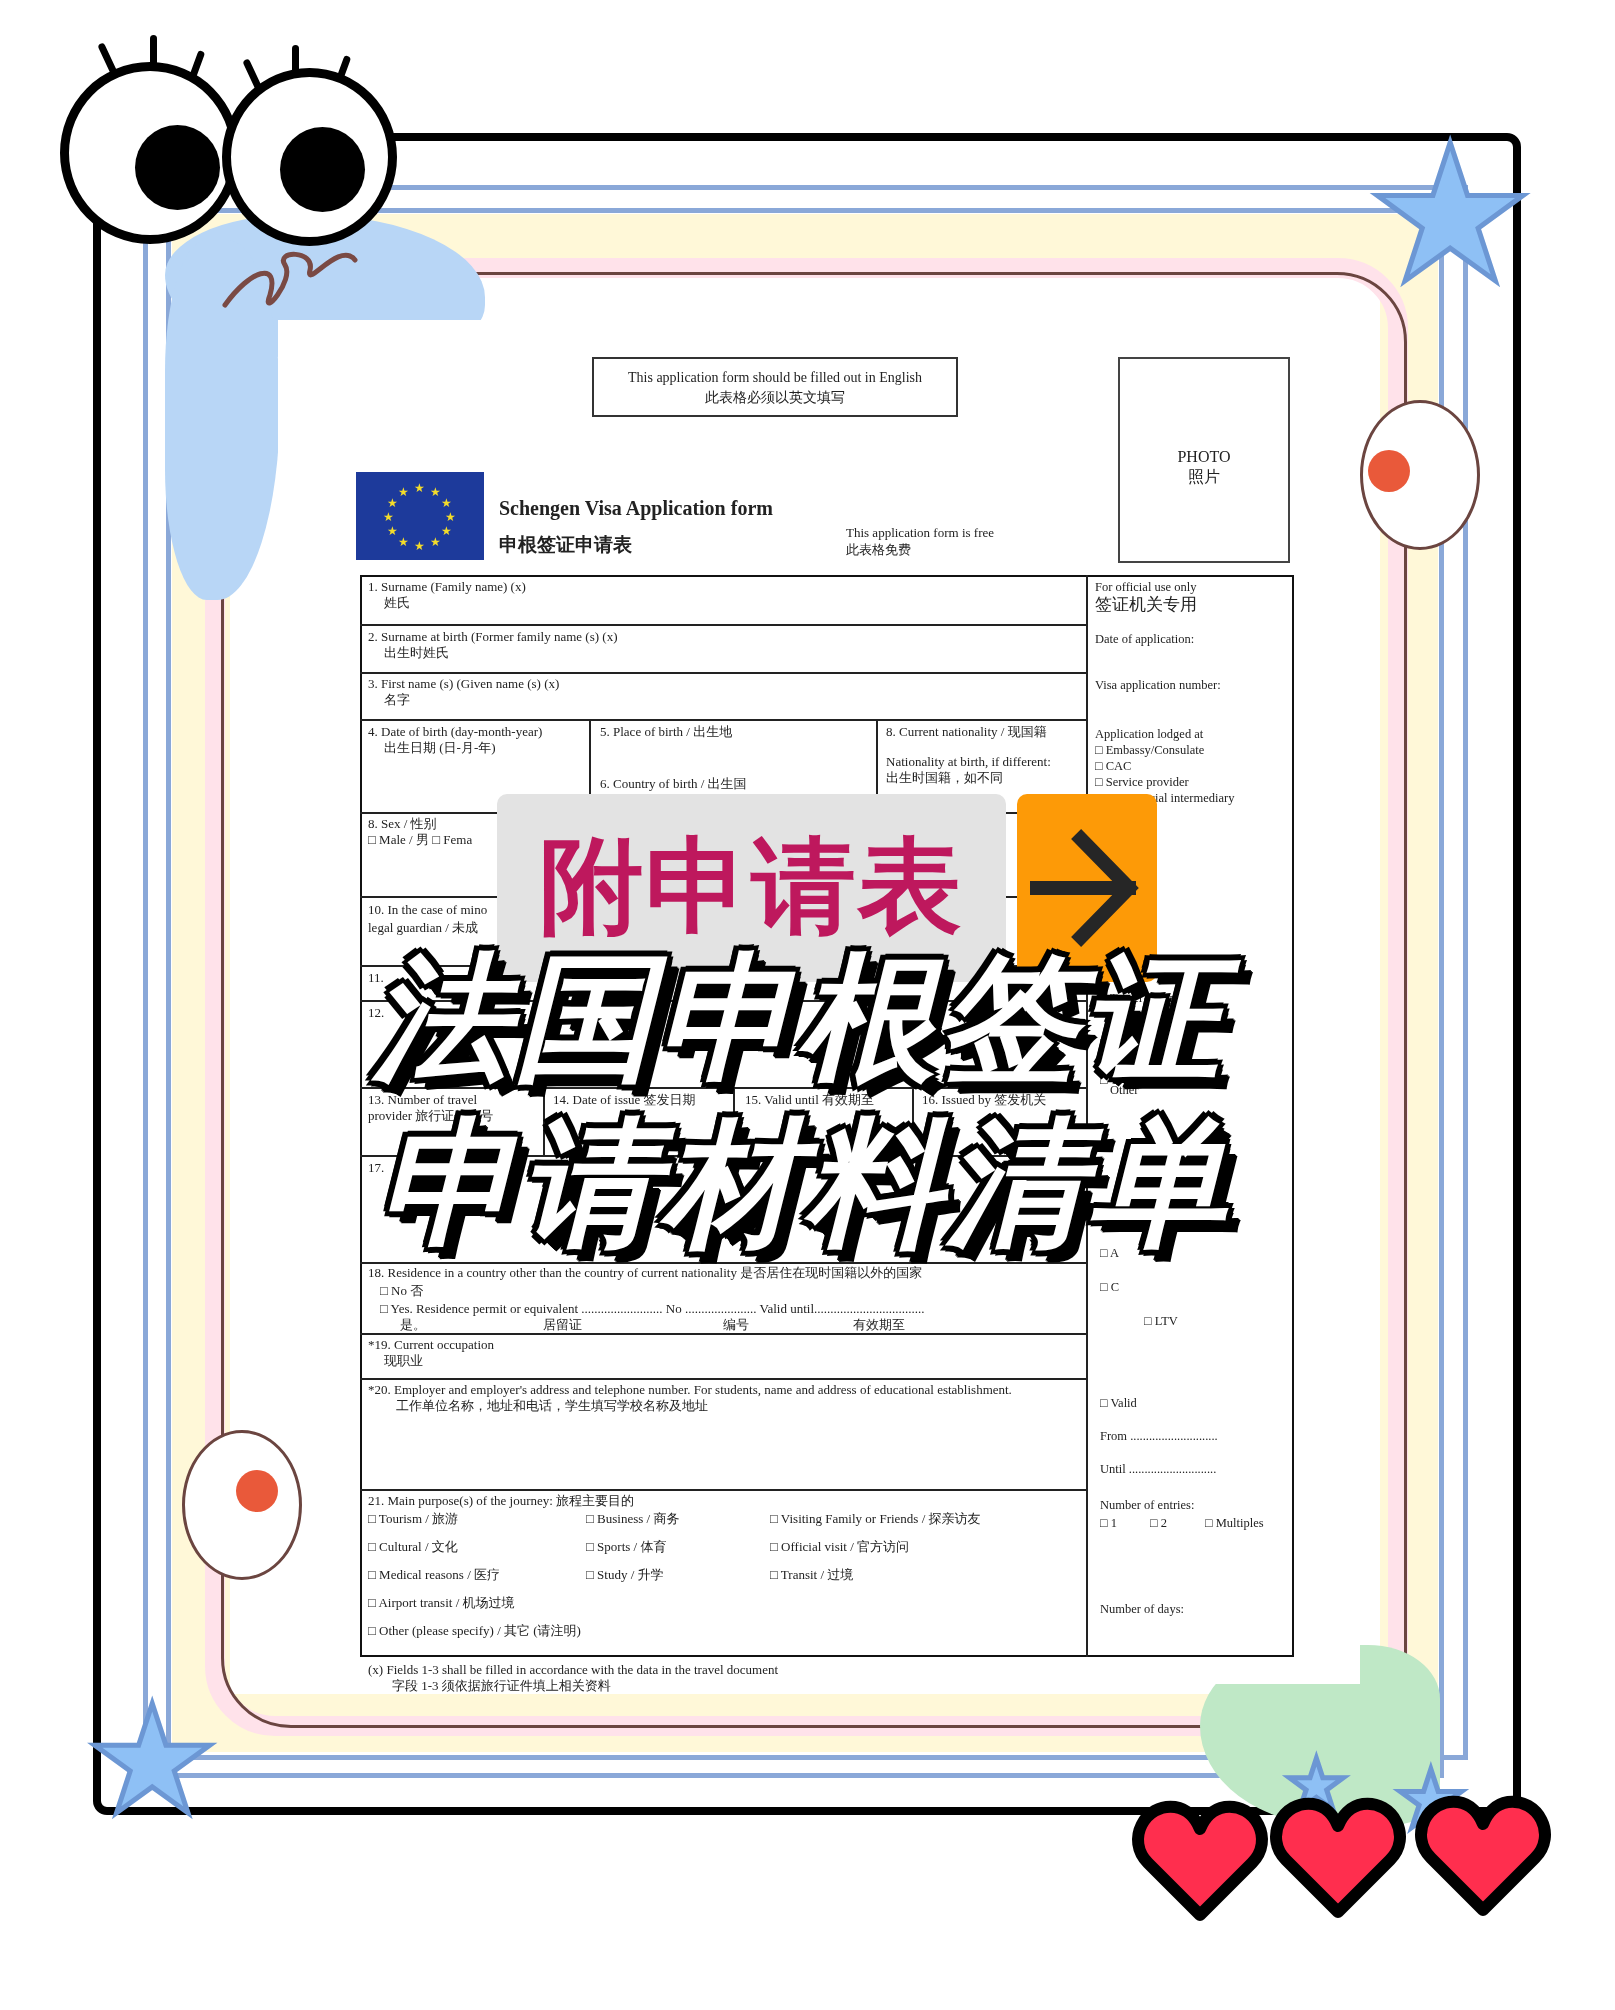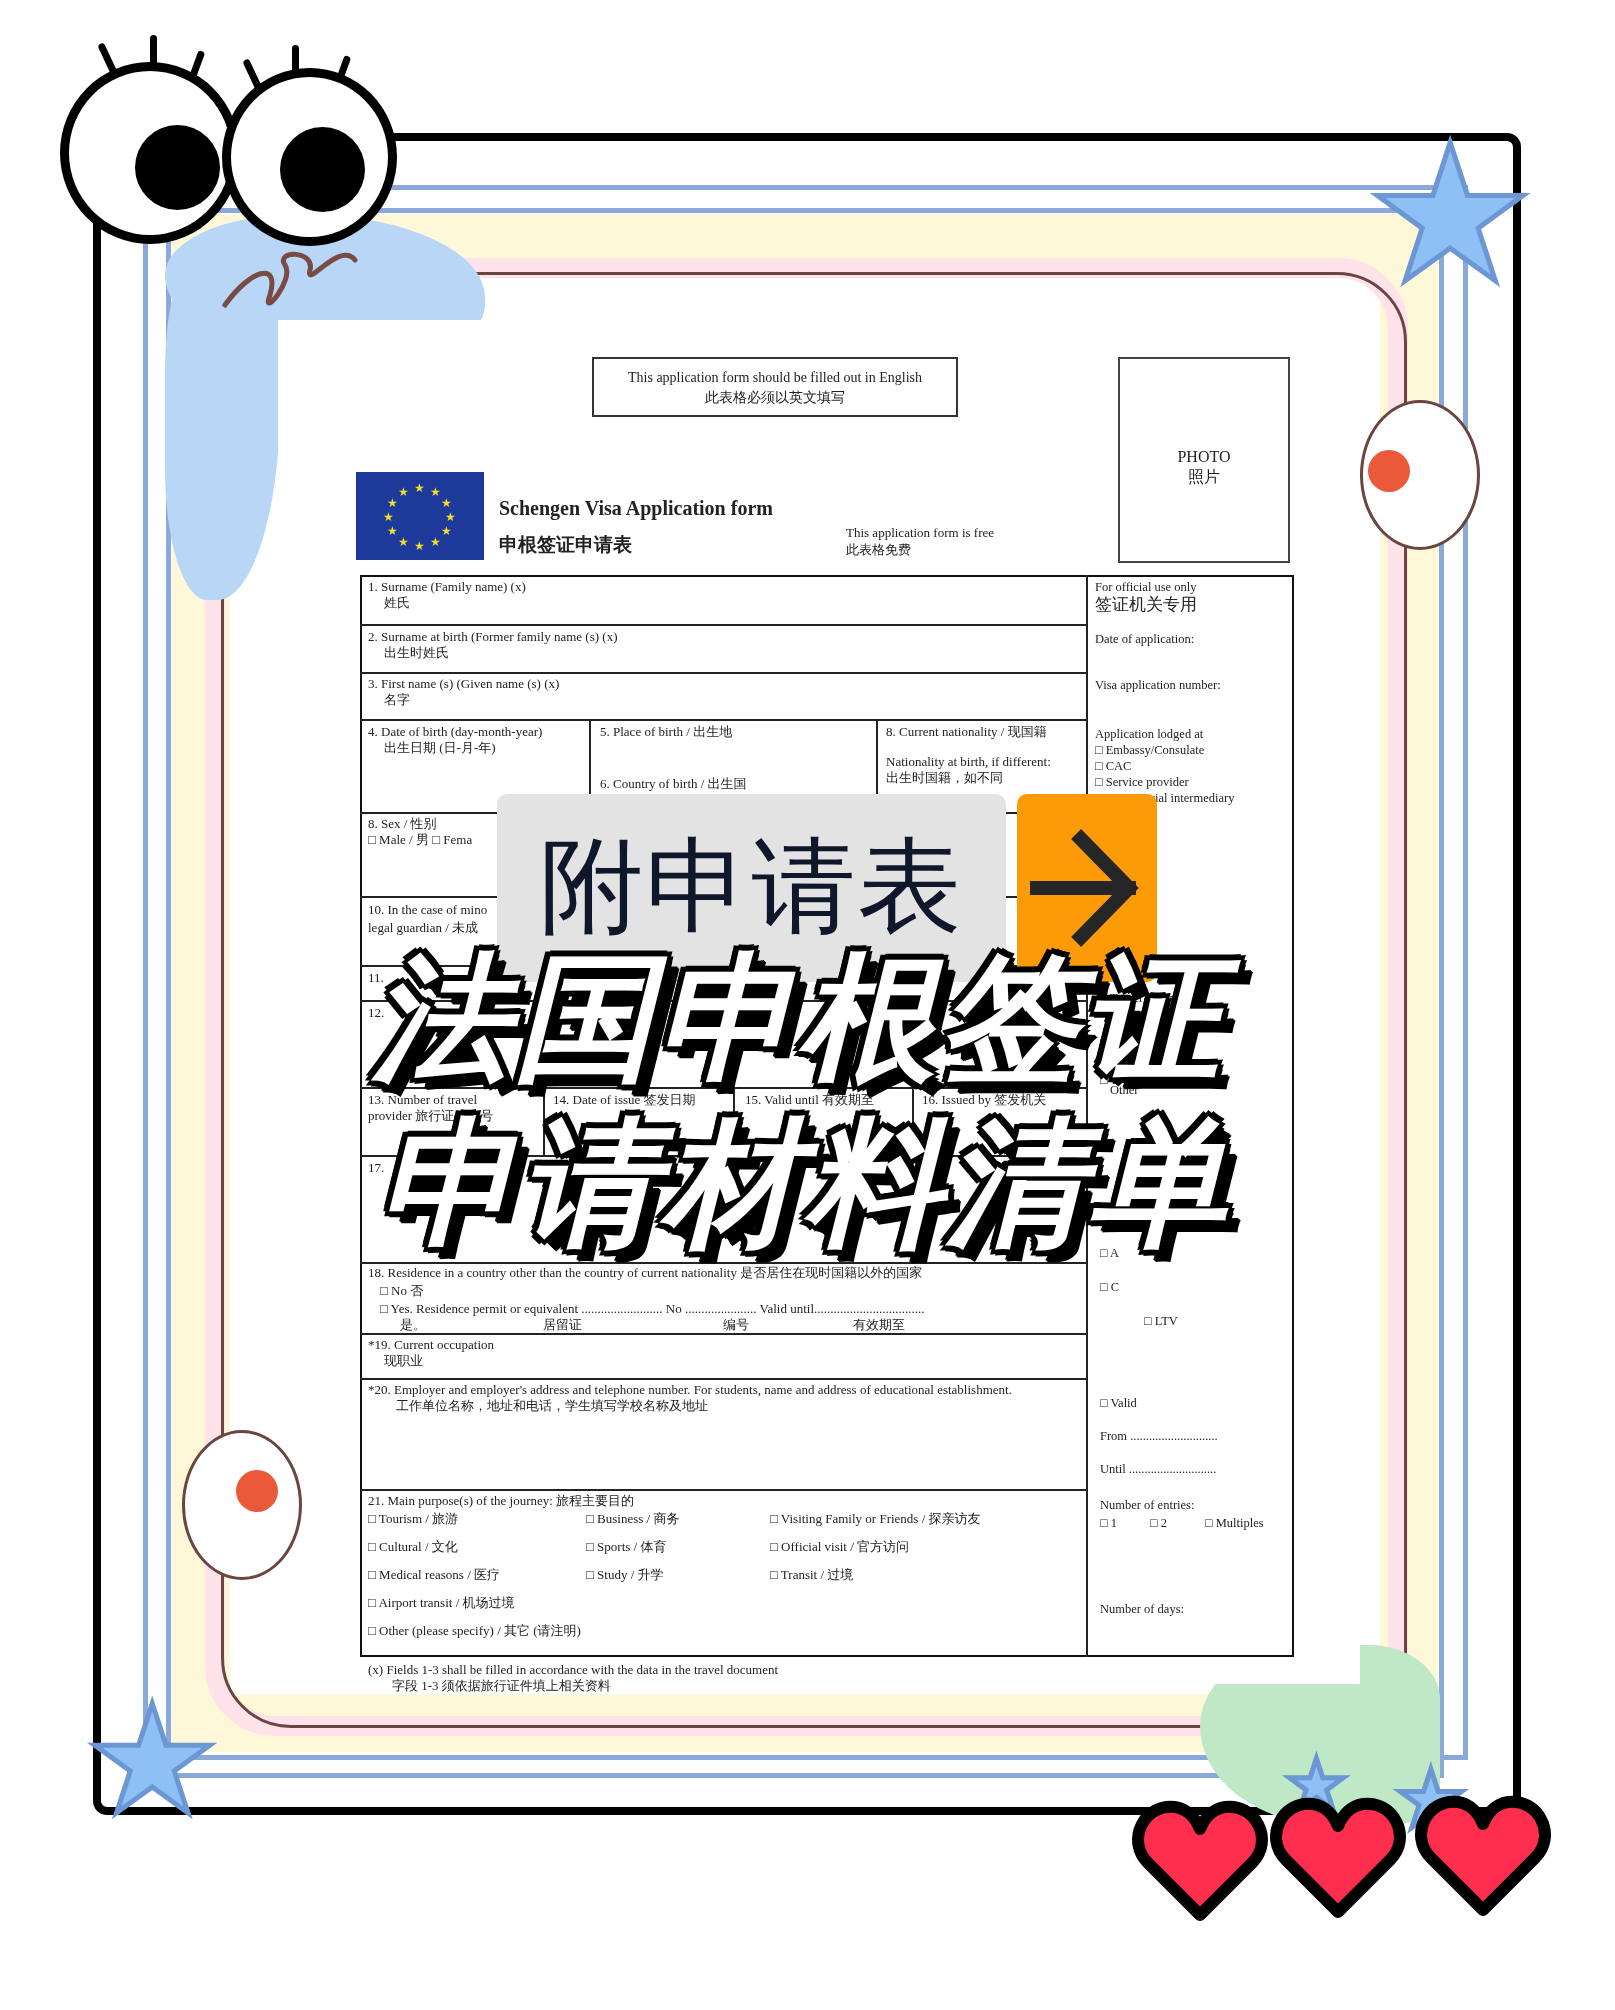--- a/index.html
+++ b/index.html
@@ -43,21 +43,21 @@
   .photo-box { left: 1118px; top: 357px; width: 172px; height: 206px; border: 2px solid #444; text-align: center; font-size: 16px; padding-top: 88px; line-height: 20px; }
 
   .form-outer { left: 360px; top: 575px; width: 934px; height: 1082px; border: 2px solid #111; }
   .hline { height: 2px; background: #222; }
   .vline { width: 2px; background: #222; }
   .cell { font-size: 13px; line-height: 16px; }
   .cell .zh { padding-left: 16px; }
   .official { font-size: 12.5px; line-height: 16px; }
 
   
-  .gray-banner { left: 497px; top: 794px; width: 509px; height: 188px; background: #e3e3e3; border-radius: 10px; display: flex; align-items: center; justify-content: center; font-family: "DejaVu Sans", sans-serif; font-weight: normal; font-size: 104px; color: #0f172a; letter-spacing: 2px; }
+  .gray-banner { left: 497px; top: 794px; width: 509px; height: 188px; background: #e3e3e3; border-radius: 10px; display: flex; align-items: center; justify-content: center; font-family: "DejaVu Sans", sans-serif; font-weight: bold; font-size: 104px; color: #be185d; letter-spacing: 2px; }
   .orange-btn { left: 1017px; top: 794px; width: 140px; height: 188px; background: #fd9a07; border-radius: 10px; }
   .headline { font-family: "DejaVu Sans", sans-serif; font-weight: bold; font-size: 138px; color: #ffffff; letter-spacing: 4px; line-height: 1; font-style: italic;
     text-shadow:
       -5px -5px 0 #000, 5px -5px 0 #000, -5px 5px 0 #000, 5px 5px 0 #000,
       0 -6px 0 #000, 0 6px 0 #000, -6px 0 0 #000, 6px 0 0 #000,
       10px 10px 0 #000, 11px 11px 0 #000, 12px 12px 0 #000; }
 </style>
 </head>
 <body>
 

